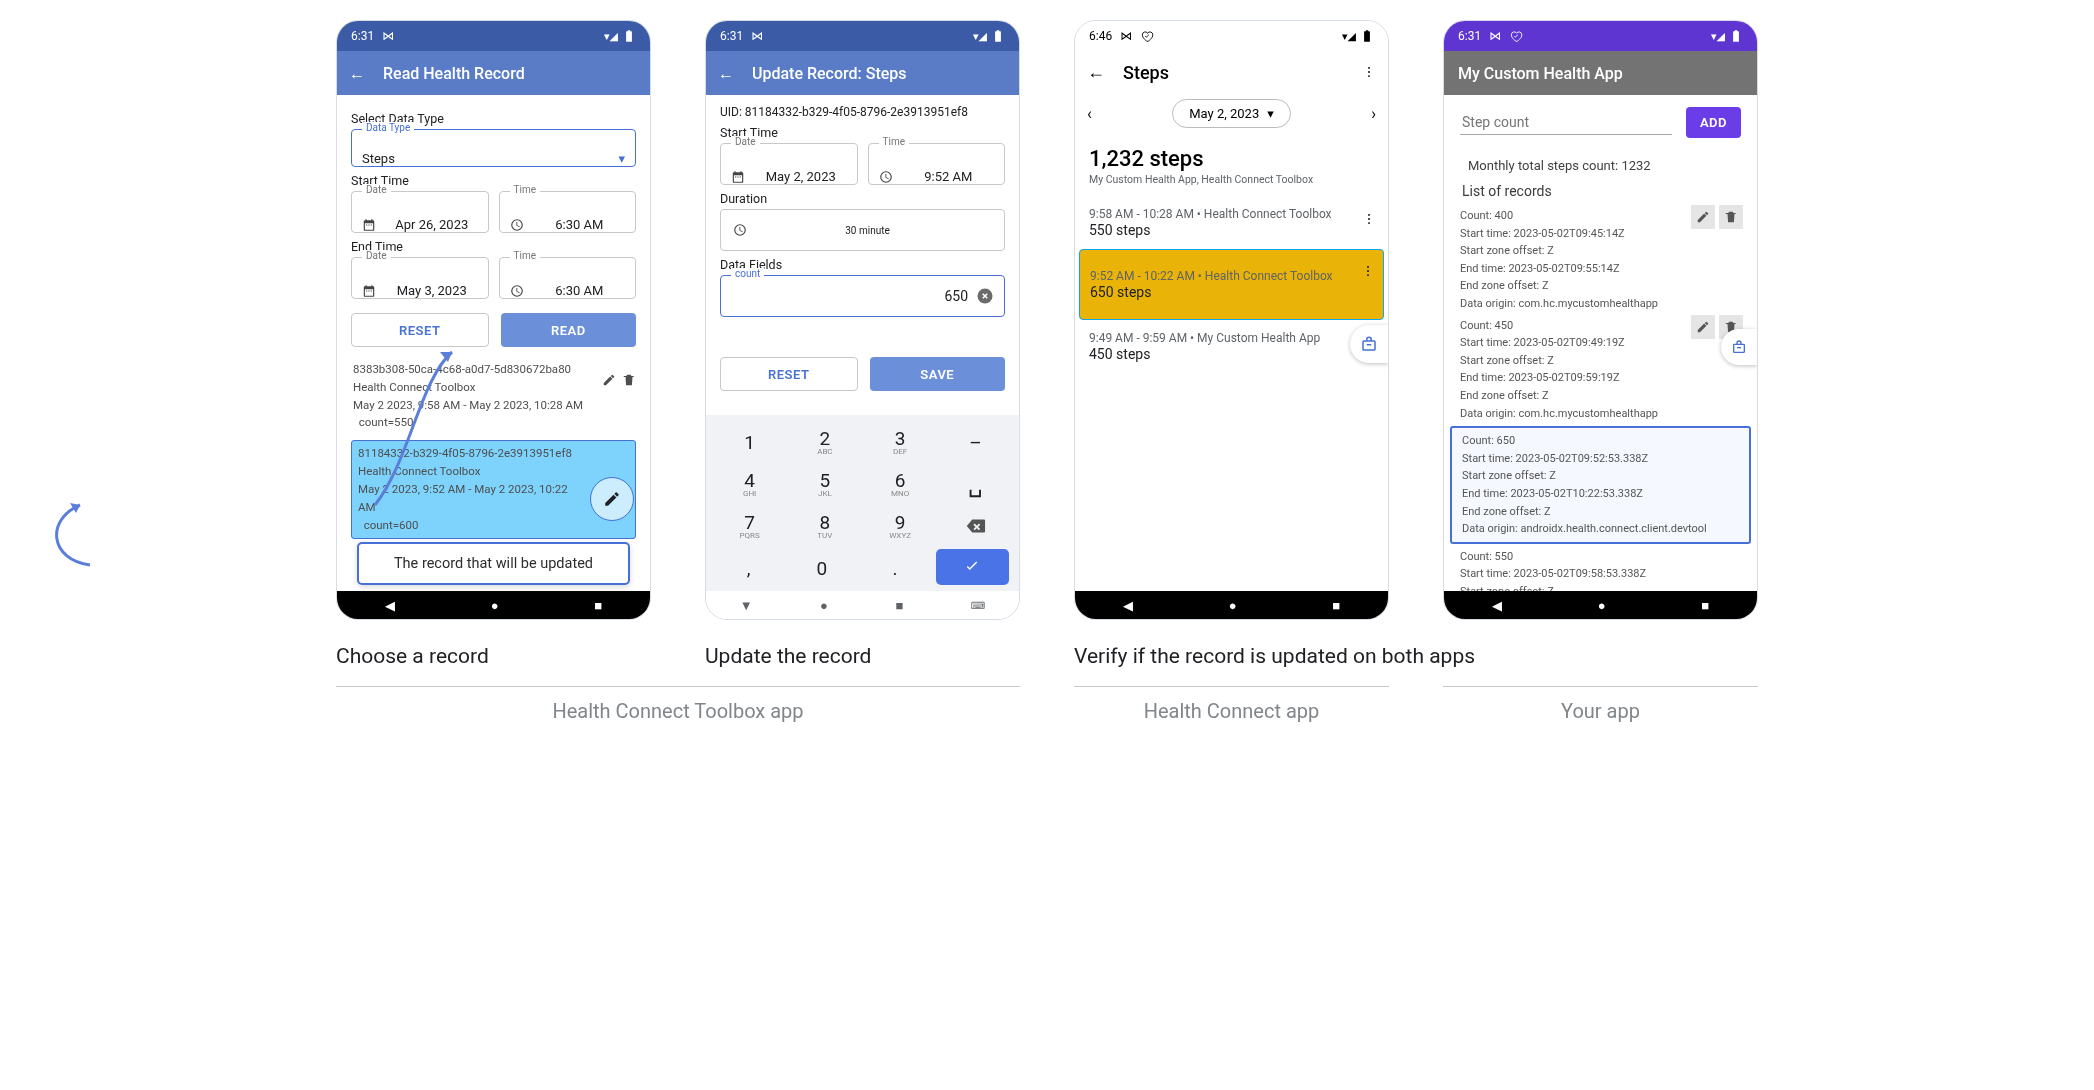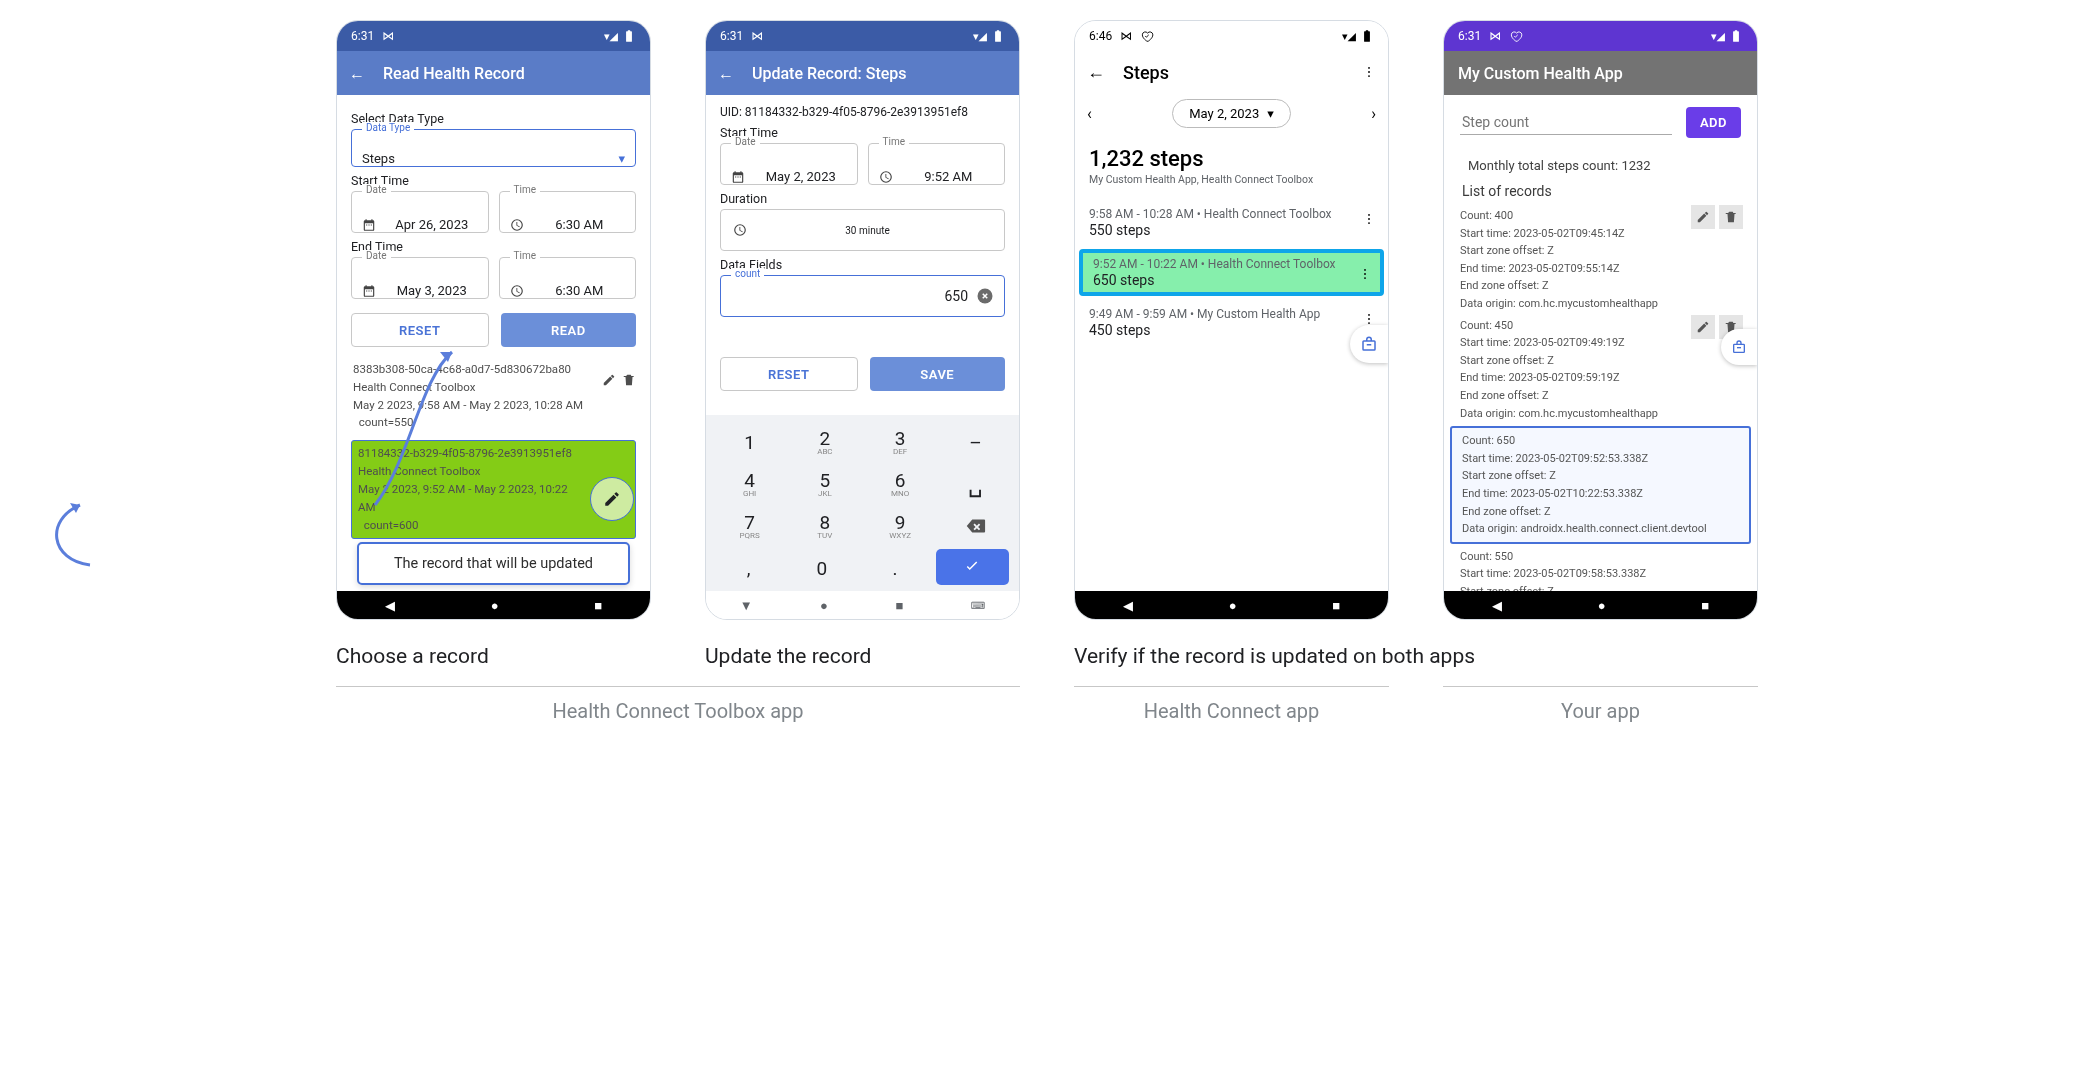--- a/index.html
+++ b/index.html
@@ -23,21 +23,21 @@
   .legend.g{color:#777}
   .row2{display:flex;gap:10px}
   .dtbox{flex:1;display:flex;align-items:flex-end;height:42px;padding:0 10px;gap:10px}
   .dtbox .val{flex:1;text-align:center;font-size:13px}
   .btnrow{display:flex;gap:12px;margin-top:14px}
   .btn{flex:1;height:34px;border-radius:4px;display:flex;align-items:center;justify-content:center;font-size:13px;font-weight:600;letter-spacing:.5px;cursor:pointer}
   .btn.out{border:1px solid #c8c8c8;color:#4a73d6;background:#fff}
   .btn.fill{background:#6b8fd9;color:#fff}
   .rec{font-size:11.5px;line-height:1.55;padding:4px 2px;color:#4e4e4e;position:relative}
   .rec .acts{position:absolute;right:0;top:16px;display:flex;gap:6px}
-  .hl{border:1.5px solid #4670d8;border-radius:3px;padding:4px 6px;background:#84cc16}
+  .hl{border:1.5px solid #4670d8;border-radius:3px;padding:4px 6px;background:#7dd3fc}
   .callout{position:absolute;bottom:34px;left:20px;right:20px;background:#fff;border:2px solid #4670d8;border-radius:5px;padding:11px 10px;font-size:14.5px;text-align:center;color:#2d2d2d;box-shadow:0 2px 6px rgba(0,0,0,.15);z-index:4}
   .editcircle{position:absolute;right:16px;width:44px;height:44px;border-radius:50%;border:1.5px solid #4670d8;background:rgba(255,255,255,.6);display:flex;align-items:center;justify-content:center;z-index:3}
   .navbar{position:absolute;bottom:0;left:0;right:0;height:28px;background:#000;display:flex;align-items:center;justify-content:space-around}
   .navbar span{color:#fff;font-size:13px}
   .navbar.light{background:#fff}
   .navbar.light span{color:#5f6368}
   
   .dur{display:flex;align-items:center;height:42px;padding:0 12px}
   .dur .v{flex:1;text-align:center;font-size:10px;padding-right:4px}
   .cbox{display:flex;align-items:center;height:42px;padding:17px 10px;justify-content:flex-end;gap:8px}
@@ -53,21 +53,21 @@
   .p3bar .t{font-size:18px;font-weight:500;flex:1}
   .datepick{display:flex;align-items:center;justify-content:space-between;margin:6px 12px 14px}
   .dpbtn{border:1px solid #bbb;border-radius:18px;padding:6px 16px;font-size:13px;display:flex;align-items:center;gap:8px;cursor:pointer}
   .sum{padding:4px 14px 12px}
   .sum .n{font-size:22px;font-weight:500}
   .sum .s{font-size:10.5px;color:#5f6368;margin-top:2px}
   .entry{padding:9px 14px;position:relative}
   .entry .t1{font-size:12px;color:#5f6368}
   .entry .t2{font-size:14px;color:#202124;margin-top:1px}
   .entry .more{position:absolute;right:12px;top:14px;cursor:pointer}
-  .entry.hl3{border:4px solid #0ea5e9;border-radius:4px;background:#86efac;margin:2px 4px;padding:4px 10px}
+  .entry.hl3{border:1px solid #0ea5e9;border-radius:4px;background:#eab308;margin:2px 4px;padding:19px 10px}
   .fab{position:absolute;right:0;top:304px;width:38px;height:38px;border-radius:19px 0 0 19px;background:#fff;box-shadow:0 1px 4px rgba(0,0,0,.25);display:flex;align-items:center;justify-content:center;z-index:3}
   
   .p4bar{background:#737373;color:#fff;height:44px;display:flex;align-items:center;padding:0 14px;font-size:16px;font-weight:500}
   .p4top{display:flex;align-items:center;gap:14px;padding:12px 16px}
   .p4in{flex:1;border:none;border-bottom:1px solid #aaa;font-size:14px;color:#888;padding:4px 2px;background:transparent}
   .addbtn{background:#6a3de8;color:#fff;font-size:13px;font-weight:600;letter-spacing:.5px;padding:8px 14px;border-radius:4px;cursor:pointer}
   .mtot{font-size:13px;color:#424242;margin:8px 0 10px 24px}
   .lor{font-size:14px;color:#3b3b3b;margin:0 0 6px 18px}
   .r4{font-size:11px;line-height:1.6;color:#555;padding:2px 16px;position:relative}
   .r4 .ab{position:absolute;right:14px;top:0;display:flex;gap:4px}

